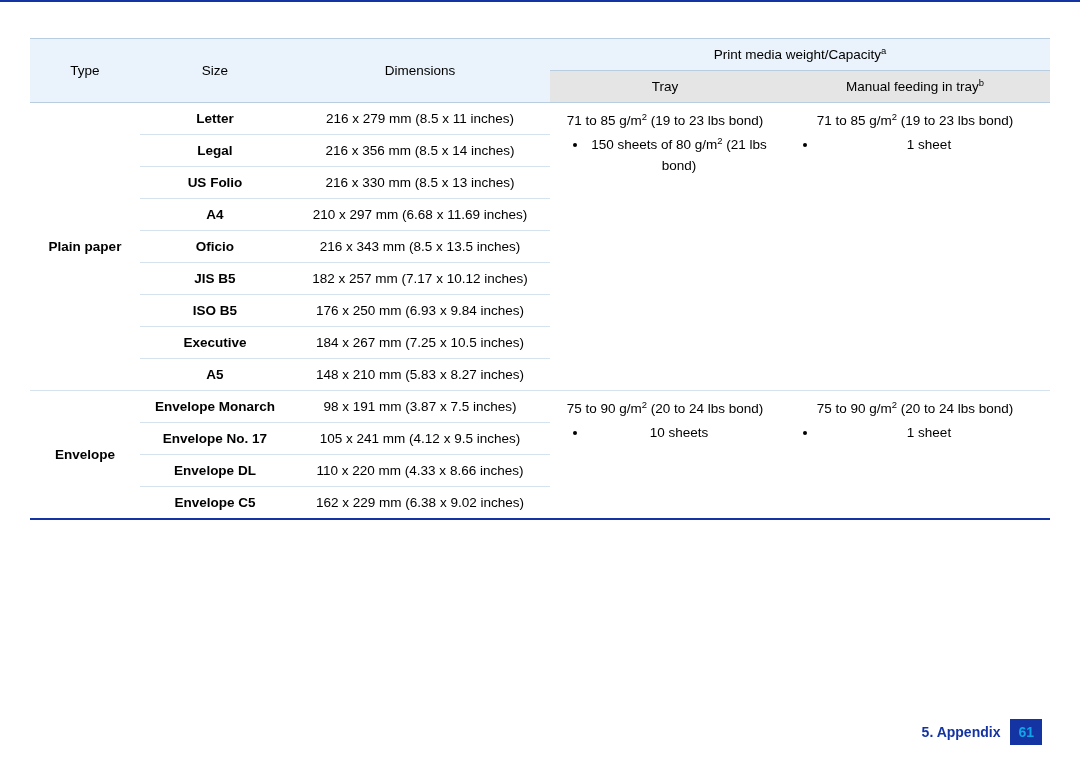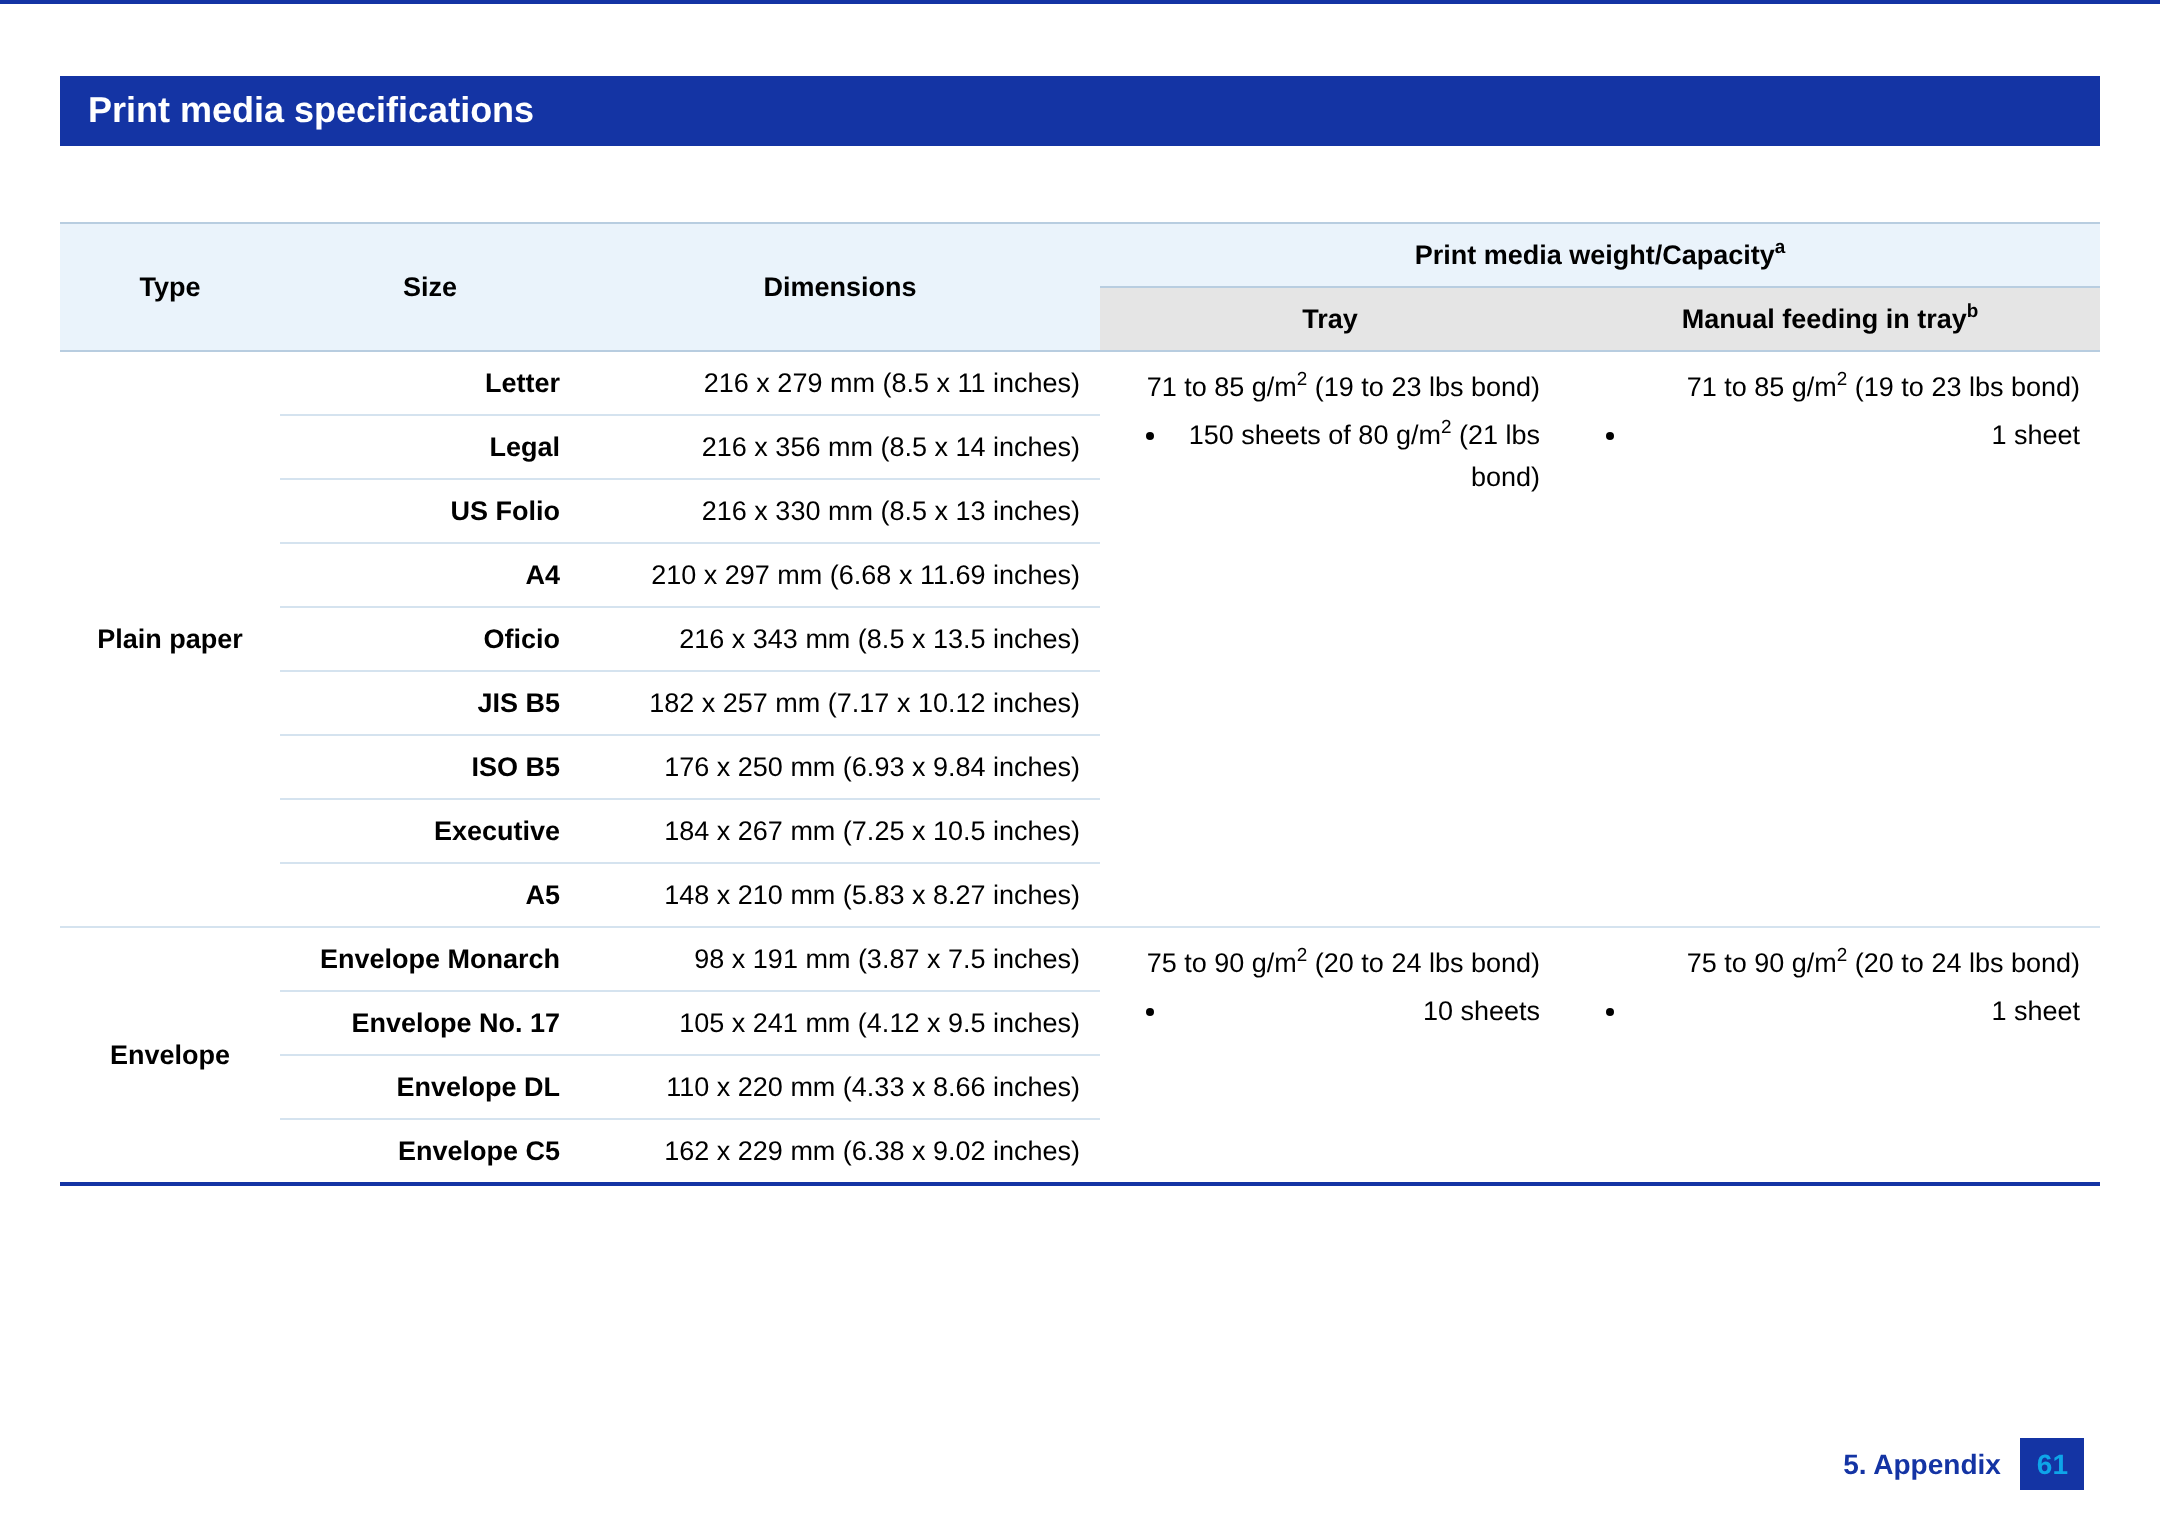--- a/index.html
+++ b/index.html
@@ -45,35 +45,35 @@
     margin-bottom: 38px;
   }
   table {
     border-collapse: collapse;
     width: 100%;
     font-size: 13.5px;
     border-bottom: 2px solid #1434a4;
   }
   th {
     background: #eaf3fb;
-    font-weight: 700;
+    font-weight: 400;
     color: #000;
     text-align: center;
     vertical-align: middle;
     border-top: 1px solid #b8cde0;
     border-bottom: 1px solid #b8cde0;
     padding: 8px 10px;
   }
   th.sub {
     background: #e5e5e5;
   }
   td {
     border-top: 1px solid #d5e3ef;
     padding: 8px 10px;
-    text-align: right;
+    text-align: center;
     vertical-align: top;
     color: #000;
   }
   td.type-cell {
     font-weight: 700;
     vertical-align: middle;
     text-align: center;
   }
   td.size-cell {
     font-weight: 700;
@@ -113,21 +113,20 @@
 </style>
 </head>
 <body>
 
 <div class="title-block">
   <div class="title-bar"></div>
 </div>
 <div class="title-underline"></div>
 
 <div class="content">
-  <div class="section-header">Print media specifications</div>
 
   <table>
     <thead>
       <tr>
         <th rowspan="2" style="width:110px">Type</th>
         <th rowspan="2" style="width:150px">Size</th>
         <th rowspan="2" style="width:260px">Dimensions</th>
         <th colspan="2">
           <span>Print media weight/Capacity</span><sup>a</sup>
         </th>

